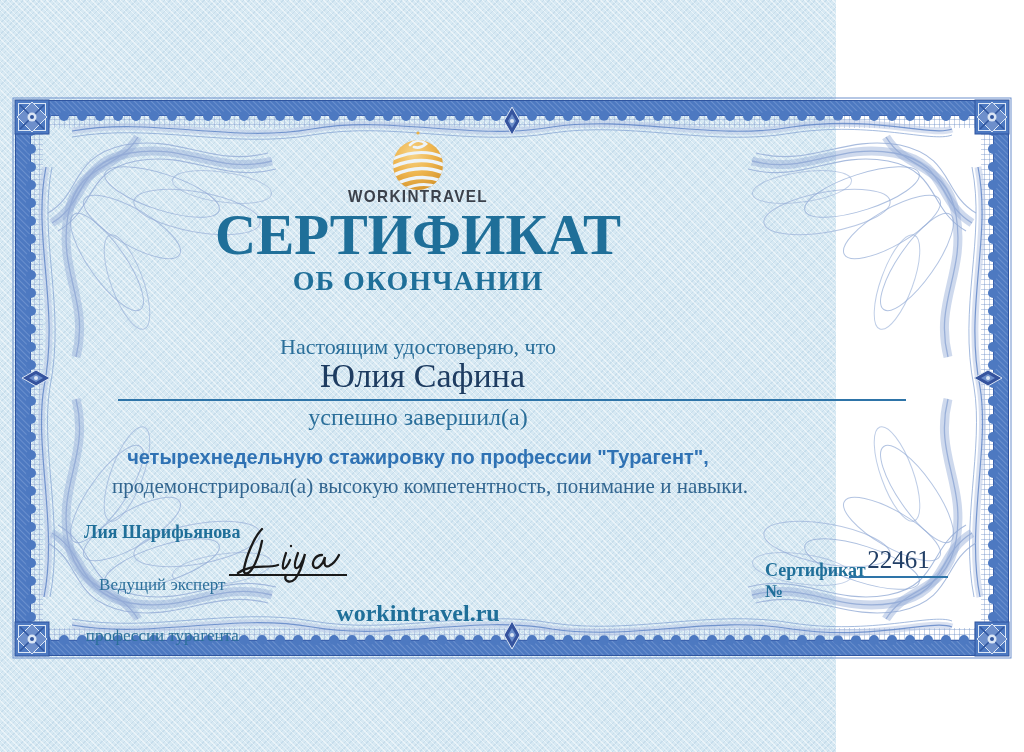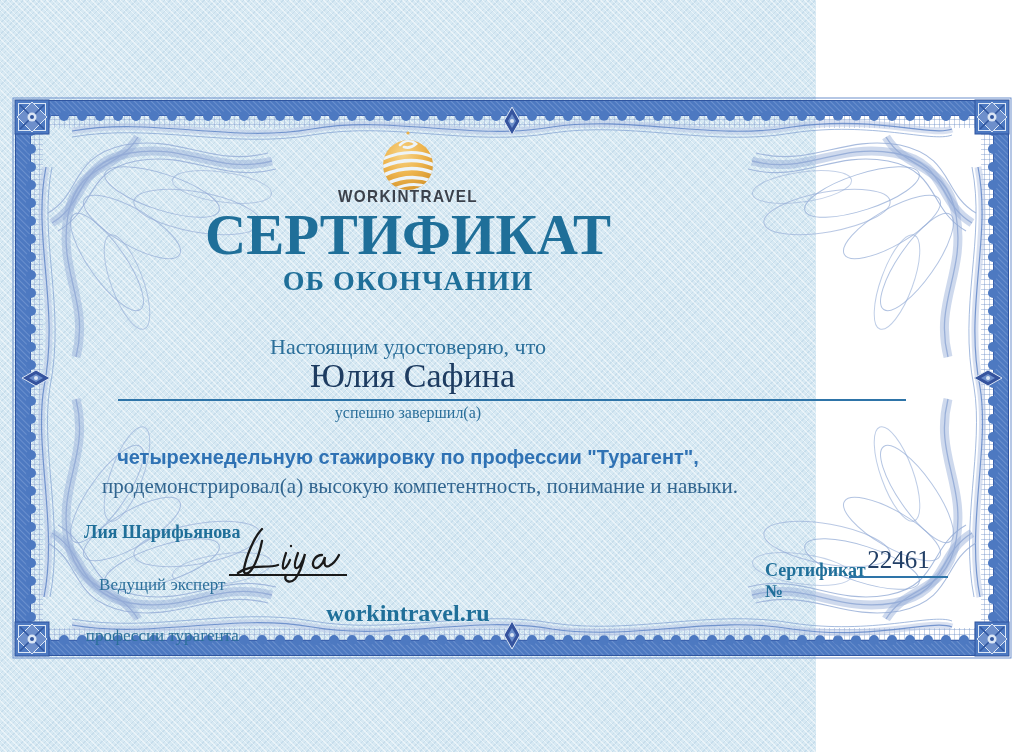--- a/index.html
+++ b/index.html
@@ -7,37 +7,38 @@
     width:1024px; height:752px;
     font-family:"Liberation Serif","DejaVu Serif",serif;
     overflow:hidden;
   }
   .page {
     position:relative; width:816px; height:752px;
     background-color:#d7e9f3;
     background-image:
       repeating-linear-gradient(45deg, rgba(255,255,255,0.5) 0 1px, rgba(255,255,255,0) 1px 4px),
       repeating-linear-gradient(135deg, rgba(154,190,216,0.28) 0 1px, rgba(255,255,255,0) 1px 4px);
+    padding-left: 20px;
   }
   .frame-svg { position:absolute; left:12px; top:97px; width:1000px; height:562px; }
   .content { position:absolute; inset:0; }
   .c { position:absolute; left:0; right:0; text-align:center; }
 
   .logo-wrap { top:128px; height:64px; display:flex; justify-content:center; }
   .brand {
     top:187px; font-family:"Liberation Sans","DejaVu Sans",sans-serif;
     font-weight:bold; font-size:17px; letter-spacing:1.5px; color:#3b414b;
     transform:scaleX(0.9);
   }
   .title { top:206px; font-size:57px; line-height:58px; font-weight:bold; color:#1f6f99; }
   .subtitle { top:265px; font-size:28px; font-weight:bold; letter-spacing:1px; color:#1f6f99; }
   .intro { top:334px; font-size:22px; color:#2b6f9a; }
   .name  { top:357px; font-size:34px; color:#1e3c61;margin-left:9px; }
   .name-line { position:absolute; left:118px; top:399px; width:788px; border-top:2px solid #2e74a8; }
-  .completed { top:404px; font-size:16px; color:#2b6f9a; }
+  .completed { top:404px; font-size:24px; color:#2b6f9a; }
   .course {
     top:446px; font-family:"Liberation Sans","DejaVu Sans",sans-serif;
     font-weight:bold; font-size:20px; color:#2f72b4;
   }
   .outcome { top:474px; font-size:21px; color:#31658f;margin-left:24px; }
 
   .signer { position:absolute; left:84px; top:522px; text-align:center; }
   .signer-name { font-size:18px; font-weight:bold; color:#1f6f99; margin-bottom:3px; }
   .signer-role { font-size:17px; line-height:19px; color:#2b6f9a;margin-top:32px; }
   .sig-svg { position:absolute; left:232px; top:522px; }

